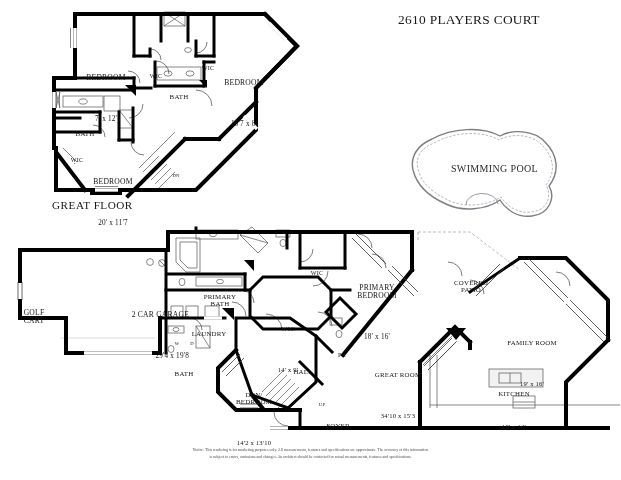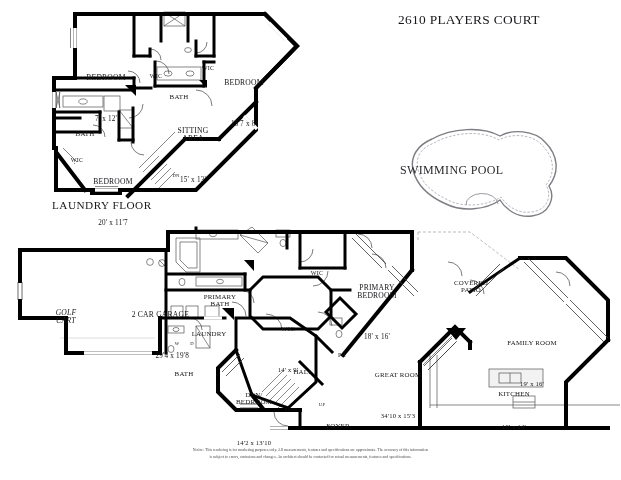--- a/index.html
+++ b/index.html
@@ -61,25 +61,25 @@
   #floor-label {
     position: absolute;
     left: 52px;
     top: 199px;
     font-size: 11.2px;
     letter-spacing: 0.5px;
     color: #17171b;
   }
   #pool-label {
     position: absolute;
-    left: 400px;
+    left: 418px;
     top: 163px;
     width: 120px;
-    text-align: left;
-    font-size: 12px;
+    text-align: right;
+    font-size: 10px;
     letter-spacing: 0.35px;
     color: #2a2a2e;
   }
   #notice {
     position: absolute;
     left: 50px;
     top: 447px;
     width: 521px;
     text-align: center;
     font-size: 3.9px;
@@ -400,44 +400,39 @@
         <line x1="20" y1="283" x2="20" y2="299"></line>
         <line x1="84" y1="353" x2="152" y2="353"></line>
         <line x1="204" y1="318" x2="222" y2="318"></line>
         <line x1="256" y1="428" x2="288" y2="428"></line>
       </g>
     </g>
   </svg>
 
   <div id="title">2610 PLAYERS COURT</div>
 
-  <div id="floor-label">LAUNDRY FLOOR</div>
+  <div id="floor-label">GREAT FLOOR</div>
 
   <div id="pool-label">SWIMMING POOL</div>
 
   <div class="lbl" style="left:70px; top:40px; width:72px;">
     <span class="rm">BEDROOM</span>
     <span class="dim">7' x 12'</span>
   </div>
 
   <div class="lbl" style="left:208px; top:45px; width:72px;">
     <span class="rm">BEDROOM</span>
     <span class="dim">15'7 x 8'</span>
   </div>
 
   <div class="lbl" style="left:75px; top:144px; width:76px;">
     <span class="rm">BEDROOM</span>
     <span class="dim">20' x 11'7</span>
   </div>
 
-  <div class="lbl" style="left:160px; top:93px; width:66px;">
-    <span class="rm">SITTING
-AREA</span>
-    <span class="dim">15' x 13'</span>
-  </div>
 
   <div class="lbl small" style="left:155px; top:59px; width:48px;">
     <span class="rm">BATH</span>
   </div>
 
   <div class="lbl small" style="left:63px; top:96px; width:44px;">
     <span class="rm">BATH</span>
   </div>
 
   <div class="lbl tiny" style="left:141px; top:39px; width:30px;">
@@ -449,21 +444,21 @@
   </div>
 
   <div class="lbl tiny" style="left:62px; top:123px; width:30px;">
     <span class="rm">WIC</span>
   </div>
 
   <div class="lbl micro" style="left:165px; top:140px; width:22px;">
     <span class="rm">DN</span>
   </div>
 
-  <div class="lbl" style="left:44px; top:275px; width:44px;font-style:italic;">
+  <div class="lbl" style="left:12px; top:275px; width:44px;">
     <span class="rm">GOLF
 CART</span>
   </div>
 
   <div class="lbl" style="left:69px; top:277px; width:120px;text-align:right;">
     <span class="rm">2 CAR GARAGE</span>
     <span class="dim">29'4 x 19'8</span>
   </div>
 
   <div class="lbl small" style="left:187px; top:259px; width:66px;">

